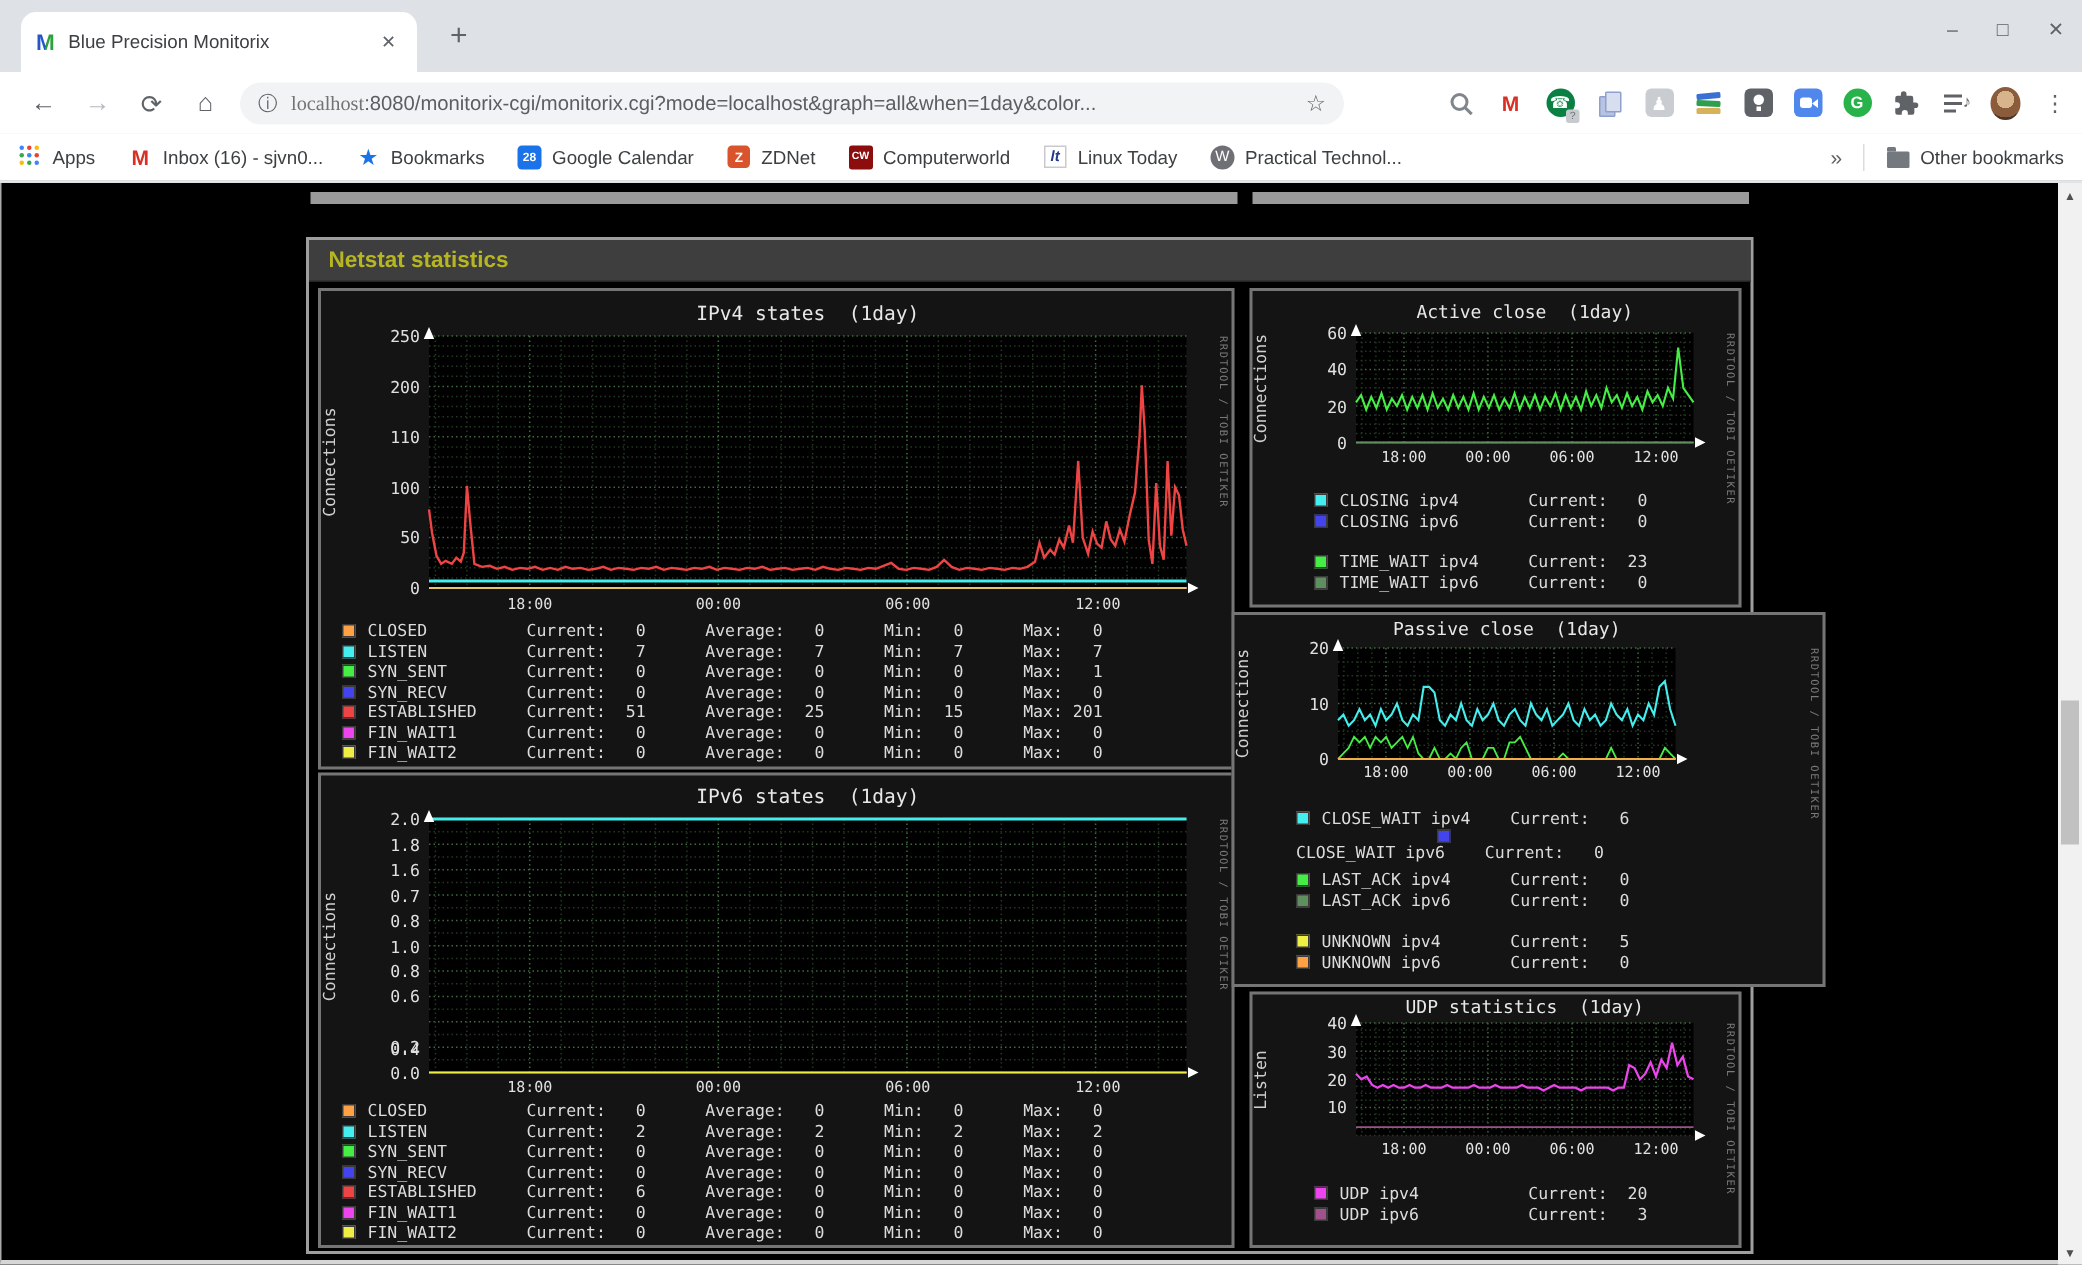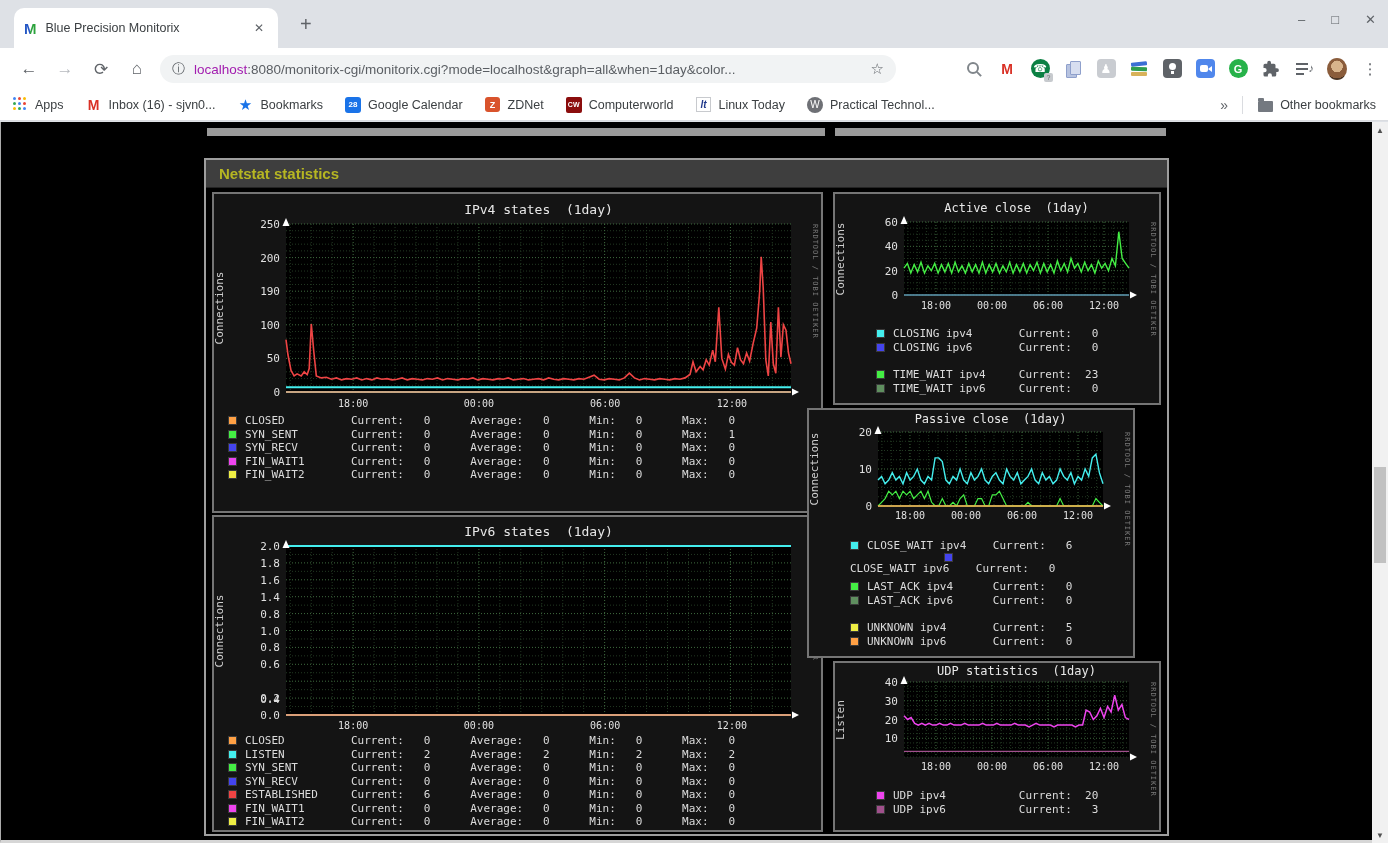--- a/index.html
+++ b/index.html
@@ -15,21 +15,21 @@
   .newtab{position:absolute;left:300px;top:13px;font-size:20px;color:#5f6368;}
   .winctl{position:absolute;right:12px;top:12px;display:flex;gap:26px;color:#5f6368;font-size:13px;}
   .winctl span{cursor:default;}
 
   .toolbar{position:absolute;left:0;top:48px;right:0;height:41px;background:#fff;}
   .navbtn{position:absolute;top:8px;width:26px;height:26px;display:flex;align-items:center;justify-content:center;font-size:17px;color:#5f6368;}
   .navbtn.disabled{color:#b6b9be;}
   .addressbar{position:absolute;left:160px;top:7px;width:736px;height:28px;background:#f1f3f4;border-radius:14px;display:flex;align-items:center;padding:0 12px;box-sizing:border-box;}
   .info-i{font-size:13px;color:#5f6368;margin-right:9px;}
   .url{font-size:13.5px;white-space:nowrap;overflow:hidden;flex:1;}
-  .url .host{color:#a21caf;}
+  .url .host{color:#737373;font-family:Liberation Serif, serif;}
   .url .rest{color:#5a5e63;}
   .star{font-size:15px;color:#5f6368;margin-left:8px;}
   .extrow{position:absolute;right:8px;top:0;height:41px;display:flex;align-items:center;gap:13px;}
   .eicon{width:20px;height:20px;display:flex;align-items:center;justify-content:center;position:relative;flex:0 0 auto;}
 
   .i-search{position:relative;}
   .i-search::before{content:"";width:8px;height:8px;border:2px solid #80868b;border-radius:50%;position:absolute;left:3px;top:3px;}
   .i-search::after{content:"";width:6px;height:2px;background:#80868b;position:absolute;left:12px;top:14px;transform:rotate(45deg);}
   .glyph-red{color:#d93025;font-weight:bold;font-size:14px;}
   .i-voice{width:19px;height:19px;border-radius:50%;background:#0b8043;color:#fff;font-size:11px;display:flex;align-items:center;justify-content:center;}
@@ -308,31 +308,33 @@
             <polyline points="72.0,198.0 577.0,198.0" fill="none" stroke="#4444EE" stroke-width="1"></polyline>
             <polyline points="72.0,145.6 74.0,161.0 77.0,176.5 80.1,181.9 83.1,179.9 87.2,181.9 90.2,177.8 93.2,180.5 95.2,174.5 97.3,130.1 99.8,157.7 102.3,181.9 107.3,183.9 112.4,183.2 117.4,185.2 122.5,183.9 127.5,185.9 132.6,184.6 137.7,185.2 142.7,183.9 147.8,185.9 152.8,184.6 157.9,185.9 162.9,183.9 167.9,185.2 173.0,184.6 178.1,185.9 183.1,185.2 188.2,183.9 193.2,185.9 198.3,184.6 203.3,185.2 208.4,185.9 213.4,184.6 218.4,185.2 223.5,183.9 228.6,185.9 233.6,184.6 238.7,185.2 243.7,185.9 248.8,184.6 253.8,185.2 258.9,183.9 263.9,185.9 269.0,184.6 274.0,185.2 279.0,185.9 284.1,184.6 289.1,185.2 294.2,183.9 299.3,185.9 304.3,185.2 309.4,184.6 314.4,185.9 319.4,185.2 324.5,184.6 329.6,185.9 334.6,183.9 339.7,185.2 344.7,185.9 349.8,184.6 354.8,185.2 359.8,185.9 364.9,184.6 369.9,185.2 375.0,183.2 380.1,181.2 385.1,185.2 390.1,185.9 395.2,184.6 400.3,185.2 405.3,185.9 410.4,183.9 415.4,179.2 420.4,183.9 425.5,185.9 430.5,184.6 435.6,185.2 440.6,185.9 445.7,184.6 450.8,185.2 455.8,185.9 460.9,184.6 465.9,185.2 471.0,183.9 476.0,180.5 479.0,167.8 482.1,177.8 486.1,172.5 489.1,175.8 492.2,165.7 495.2,171.1 498.7,156.3 501.3,167.8 504.8,113.3 507.8,164.4 511.4,175.2 514.4,160.4 517.4,168.4 520.4,171.1 523.5,153.6 526.5,165.7 529.5,169.8 532.6,159.0 535.6,167.1 539.1,149.6 542.7,134.2 545.7,97.2 547.2,62.9 549.2,93.8 551.8,165.7 554.3,181.9 556.8,128.1 559.3,169.8 561.8,179.2 564.4,113.3 566.9,163.1 569.4,130.8 572.0,136.2 574.5,159.0 577.0,169.8" fill="none" stroke="#EE4444" stroke-width="1.6"></polyline>
             <polyline points="72.0,198.0 577.0,198.0" fill="none" stroke="#EE44EE" stroke-width="1"></polyline>
             <polyline points="72.0,198.0 577.0,198.0" fill="none" stroke="#EEEE44" stroke-width="1"></polyline>
             <polygon points="68.5,32 75.5,32 72,24" fill="#fff"></polygon>
             <polygon points="578,194.5 578,201.5 585,198" fill="#fff"></polygon>
           </svg>
           <div class="g-ytick" style="left: 22px; top: 192px;">0</div>
           <div class="g-ytick" style="left: 22px; top: 158.4px;">50</div>
           <div class="g-ytick" style="left: 22px; top: 124.8px;">100</div>
-          <div class="g-ytick" style="left: 22px; top: 91.2px;">190</div>
+          <div class="g-ytick" style="left: 22px; top: 91.2px;">110</div>
           <div class="g-ytick" style="left: 22px; top: 57.6px;">200</div>
           <div class="g-ytick" style="left: 22px; top: 24px;">250</div>
           <div class="g-xtick" style="left: 139.165px; top: 204px;">18:00</div>
           <div class="g-xtick" style="left: 264.91px; top: 204px;">00:00</div>
           <div class="g-xtick" style="left: 391.16px; top: 204px;">06:00</div>
           <div class="g-xtick" style="left: 517.915px; top: 204px;">12:00</div>
           <div class="" style="left: 14px; top: 220px; position: absolute;">
             <div class="lrow" style="position: static; height: 13.5px;"><span class="lsw" style="background: rgb(255, 160, 68);"></span><span class="ltx">CLOSED          Current:   0      Average:   0      Min:   0      Max:   0</span></div>
+            <div class="lrow" style="position: static; height: 13.5px;"><span class="lsw" style="background: rgb(68, 238, 238);"></span><span class="ltx">LISTEN          Current:   7      Average:   7      Min:   7      Max:   7</span></div>
             <div class="lrow" style="position: static; height: 13.5px;"><span class="lsw" style="background: rgb(68, 238, 68);"></span><span class="ltx">SYN_SENT        Current:   0      Average:   0      Min:   0      Max:   1</span></div>
             <div class="lrow" style="position: static; height: 13.5px;"><span class="lsw" style="background: rgb(68, 68, 238);"></span><span class="ltx">SYN_RECV        Current:   0      Average:   0      Min:   0      Max:   0</span></div>
+            <div class="lrow" style="position: static; height: 13.5px;"><span class="lsw" style="background: rgb(238, 68, 68);"></span><span class="ltx">ESTABLISHED     Current:  51      Average:  25      Min:  15      Max: 201</span></div>
             <div class="lrow" style="position: static; height: 13.5px;"><span class="lsw" style="background: rgb(238, 68, 238);"></span><span class="ltx">FIN_WAIT1       Current:   0      Average:   0      Min:   0      Max:   0</span></div>
             <div class="lrow" style="position: static; height: 13.5px;"><span class="lsw" style="background: rgb(238, 238, 68);"></span><span class="ltx">FIN_WAIT2       Current:   0      Average:   0      Min:   0      Max:   0</span></div>
           </div>
         </div>
       <div class="gpanel" id="panel-ipv6" style="left:6px;top:355px;width:611px;height:317px;">
           <div class="g-title" style="left: 324.5px; top: 7px;">IPv6 states  (1day)</div>
           <div class="g-ylab" style="left: -34px; top: 106.5px; width: 80px; text-align: center; transform: rotate(-90deg); transform-origin: 40px 7px;">Connections</div>
           <div class="g-wm" style="right: 2px; top: 29px;">RRDTOOL / TOBI OETIKER</div>
           <svg width="607" height="313" class="g-svg" style="position: absolute;">
             <rect x="72" y="29" width="505" height="169" fill="#000"></rect>
@@ -391,21 +393,21 @@
             <polygon points="68.5,31 75.5,31 72,23" fill="#fff"></polygon>
             <polygon points="578,194.5 578,201.5 585,198" fill="#fff"></polygon>
           </svg>
           <div class="g-ytick" style="left: 22px; top: 192px;">0.0</div>
           <div class="g-ytick" style="left: 22px; top: 175.1px;">0.2</div>
           <div class="g-ytick" style="left: 22px; top: 176px;">0.4</div>
           <div class="g-ytick" style="left: 22px; top: 141.3px;">0.6</div>
           <div class="g-ytick" style="left: 22px; top: 124.4px;">0.8</div>
           <div class="g-ytick" style="left: 22px; top: 107.5px;">1.0</div>
           <div class="g-ytick" style="left: 22px; top: 90.6px;">0.8</div>
-          <div class="g-ytick" style="left: 22px; top: 73.7px;">1.4</div>
+          <div class="g-ytick" style="left: 22px; top: 73.7px;">0.7</div>
           <div class="g-ytick" style="left: 22px; top: 56.8px;">1.6</div>
           <div class="g-ytick" style="left: 22px; top: 39.9px;">1.8</div>
           <div class="g-ytick" style="left: 22px; top: 23px;">2.0</div>
           <div class="g-xtick" style="left: 139.165px; top: 203px;">18:00</div>
           <div class="g-xtick" style="left: 264.91px; top: 203px;">00:00</div>
           <div class="g-xtick" style="left: 391.16px; top: 203px;">06:00</div>
           <div class="g-xtick" style="left: 517.915px; top: 203px;">12:00</div>
           <div class="" style="left: 14px; top: 217px; position: absolute;">
             <div class="lrow" style="position: static; height: 13.5px;"><span class="lsw" style="background: rgb(255, 160, 68);"></span><span class="ltx">CLOSED          Current:   0      Average:   0      Min:   0      Max:   0</span></div>
             <div class="lrow" style="position: static; height: 13.5px;"><span class="lsw" style="background: rgb(68, 238, 238);"></span><span class="ltx">LISTEN          Current:   2      Average:   2      Min:   2      Max:   2</span></div>
@@ -472,21 +474,21 @@
           <div class="g-ytick" style="left: 19px; top: 22px;">60</div>
           <div class="g-xtick" style="left: 100.95px; top: 106px;">18:00</div>
           <div class="g-xtick" style="left: 156.975px; top: 106px;">00:00</div>
           <div class="g-xtick" style="left: 213px; top: 106px;">06:00</div>
           <div class="g-xtick" style="left: 269.025px; top: 106px;">12:00</div>
           <div class="lrow" style="left: 41px; top: 133px;"><span class="lsw" style="background: rgb(68, 238, 238);"></span><span class="ltx">CLOSING ipv4       Current:   0</span></div>
           <div class="lrow" style="left: 41px; top: 147px;"><span class="lsw" style="background: rgb(68, 68, 238);"></span><span class="ltx">CLOSING ipv6       Current:   0</span></div>
           <div class="lrow" style="left: 41px; top: 174px;"><span class="lsw" style="background: rgb(68, 238, 68);"></span><span class="ltx">TIME_WAIT ipv4     Current:  23</span></div>
           <div class="lrow" style="left: 41px; top: 188px;"><span class="lsw" style="background: rgb(95, 143, 95);"></span><span class="ltx">TIME_WAIT ipv6     Current:   0</span></div>
         </div>
-      <div class="gpanel" id="panel-passive" style="left:601px;top:248px;width:328px;height:250px;">
+      <div class="gpanel" id="panel-passive" style="left:615px;top:248px;width:396px;height:250px;">
           <div class="g-title small" style="left: 181.5px; top: 2px;">Passive close  (1day)</div>
           <div class="g-ylab" style="left: -34px; top: 52px; width: 80px; text-align: center; transform: rotate(-90deg); transform-origin: 40px 7px;">Connections</div>
           <div class="g-wm" style="right: 2px; top: 22px;">RRDTOOL / TOBI OETIKER</div>
           <svg width="324" height="246" class="g-svg" style="position: absolute;">
             <rect x="69" y="22" width="225" height="74" fill="#000"></rect>
             <line x1="69" y1="96" x2="294" y2="96" stroke="#3f6b3f" stroke-width="1" stroke-dasharray="1,2"></line>
             <line x1="69" y1="86.75" x2="294" y2="86.75" stroke="#223822" stroke-width="1" stroke-dasharray="1,2"></line>
             <line x1="69" y1="77.5" x2="294" y2="77.5" stroke="#223822" stroke-width="1" stroke-dasharray="1,2"></line>
             <line x1="69" y1="68.25" x2="294" y2="68.25" stroke="#223822" stroke-width="1" stroke-dasharray="1,2"></line>
             <line x1="69" y1="59" x2="294" y2="59" stroke="#3f6b3f" stroke-width="1" stroke-dasharray="1,2"></line>

